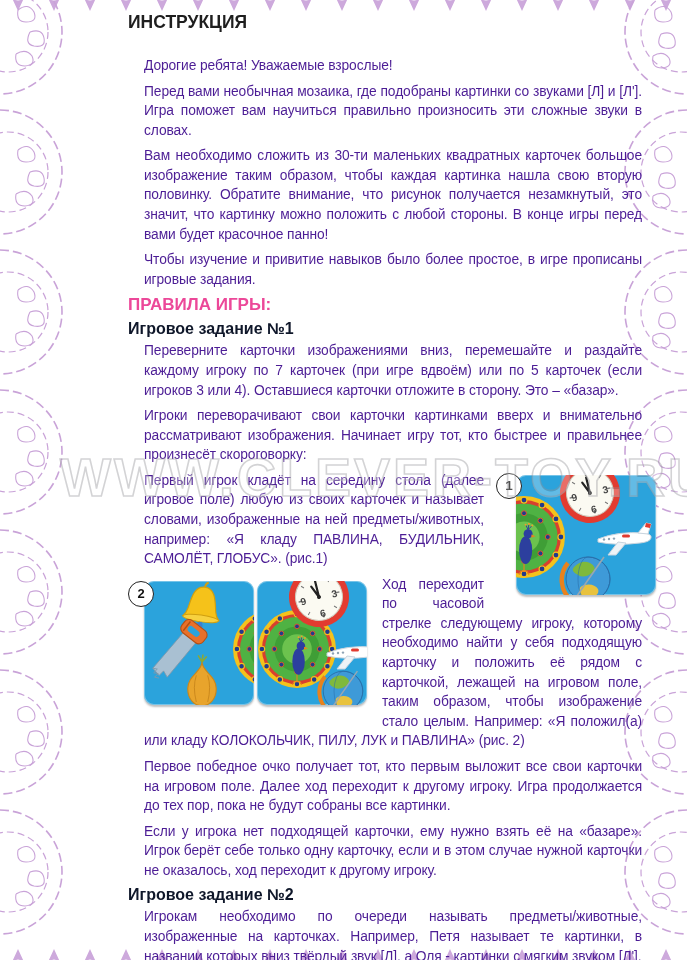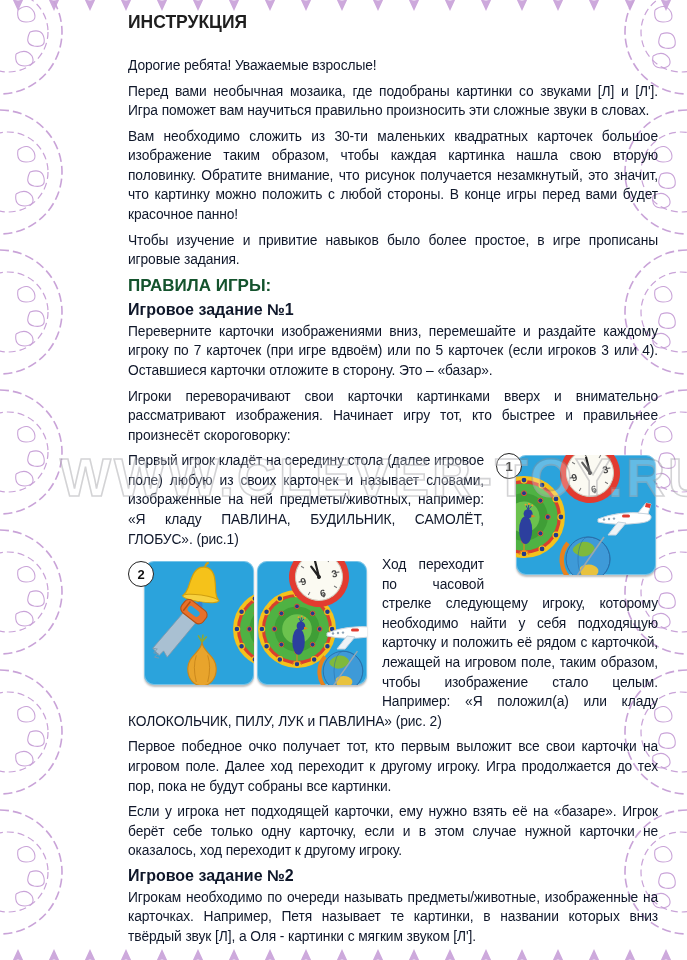--- a/index.html
+++ b/index.html
@@ -12,25 +12,25 @@
   .lace.left{left:0;width:112px;}
   .lace.right{right:0;width:92px;}
   .chevrons{position:absolute;left:0;right:0;height:16px;z-index:0;pointer-events:none;}
   .chevrons.top{top:-2px;}
   .chevrons.bottom{bottom:-2px;}
   
   .content{
     position:absolute;left:128px;width:530px;top:8px;z-index:1;
   }
   .doc-title{font-size:17.5px;font-weight:bold;color:#1e1e1e;margin:4px 0 23px;}
-  .h-section{font-size:17px;font-weight:bold;color:#14532d;margin:6px 0 3px;clear:both;}
+  .h-section{font-size:17px;font-weight:bold;color:#ec4899;margin:6px 0 3px;clear:both;}
   .h-task{font-size:16px;font-weight:bold;color:#0f172a;margin:5px 0 3px;clear:both;}
   p.body{
-    font-size:13.8px;line-height:1.42;text-align:justify;margin:0 0 6px;
-    letter-spacing:-0.1px;color:#0f172a;
+    font-size:13.8px;line-height:1.42;text-align:justify;margin:0 16px 6px;
+    letter-spacing:-0.1px;color:#4c1d95;
   }
   p.body.no-just{text-align:left;}
   
   .fig{position:relative;z-index:1;}
   .fig1{float:right;width:162px;height:128px;margin:2px 0 4px 12px;}
   .fig2{float:left;width:242px;height:132px;margin:2px 12px 4px 0;}
   .card{
     position:absolute;background:#2ba3dc;border-radius:10px;overflow:hidden;
     box-shadow:0 2px 2px rgba(0,0,0,0.25), inset 0 0 0 1px rgba(255,255,255,0.35);
   }

